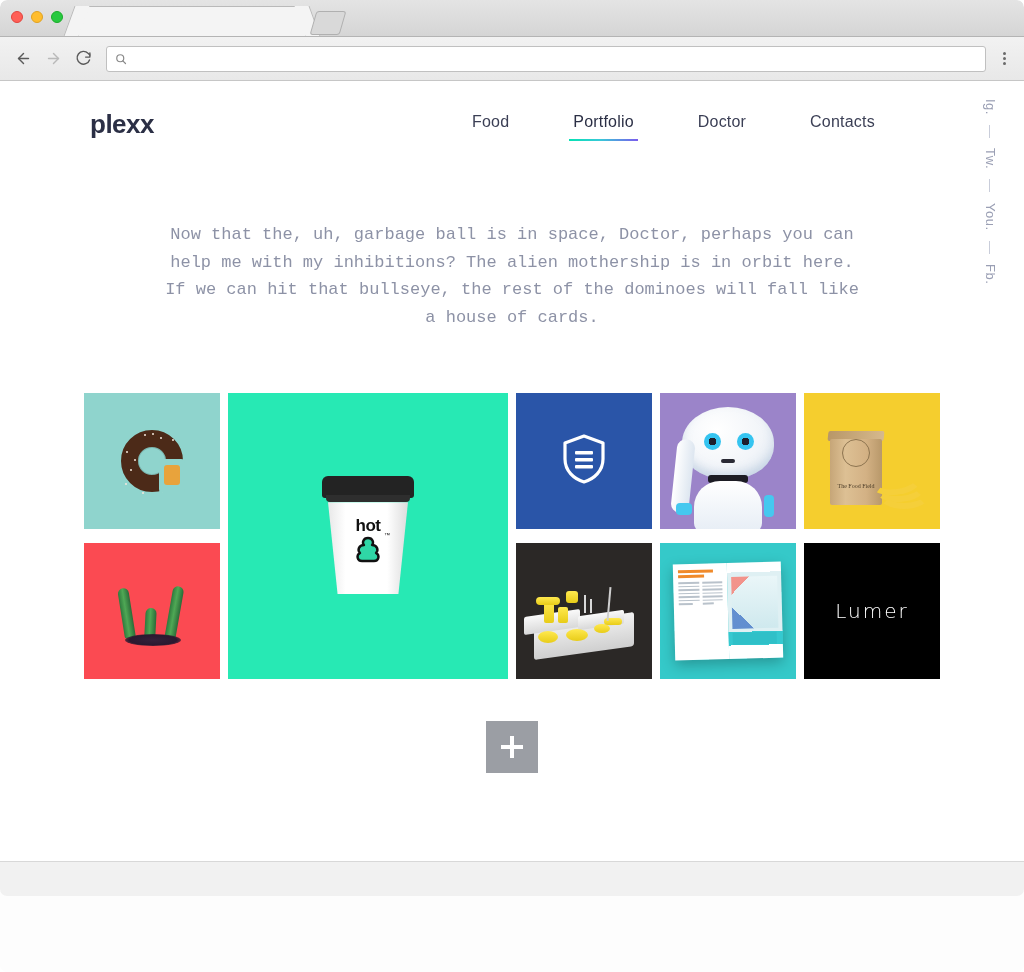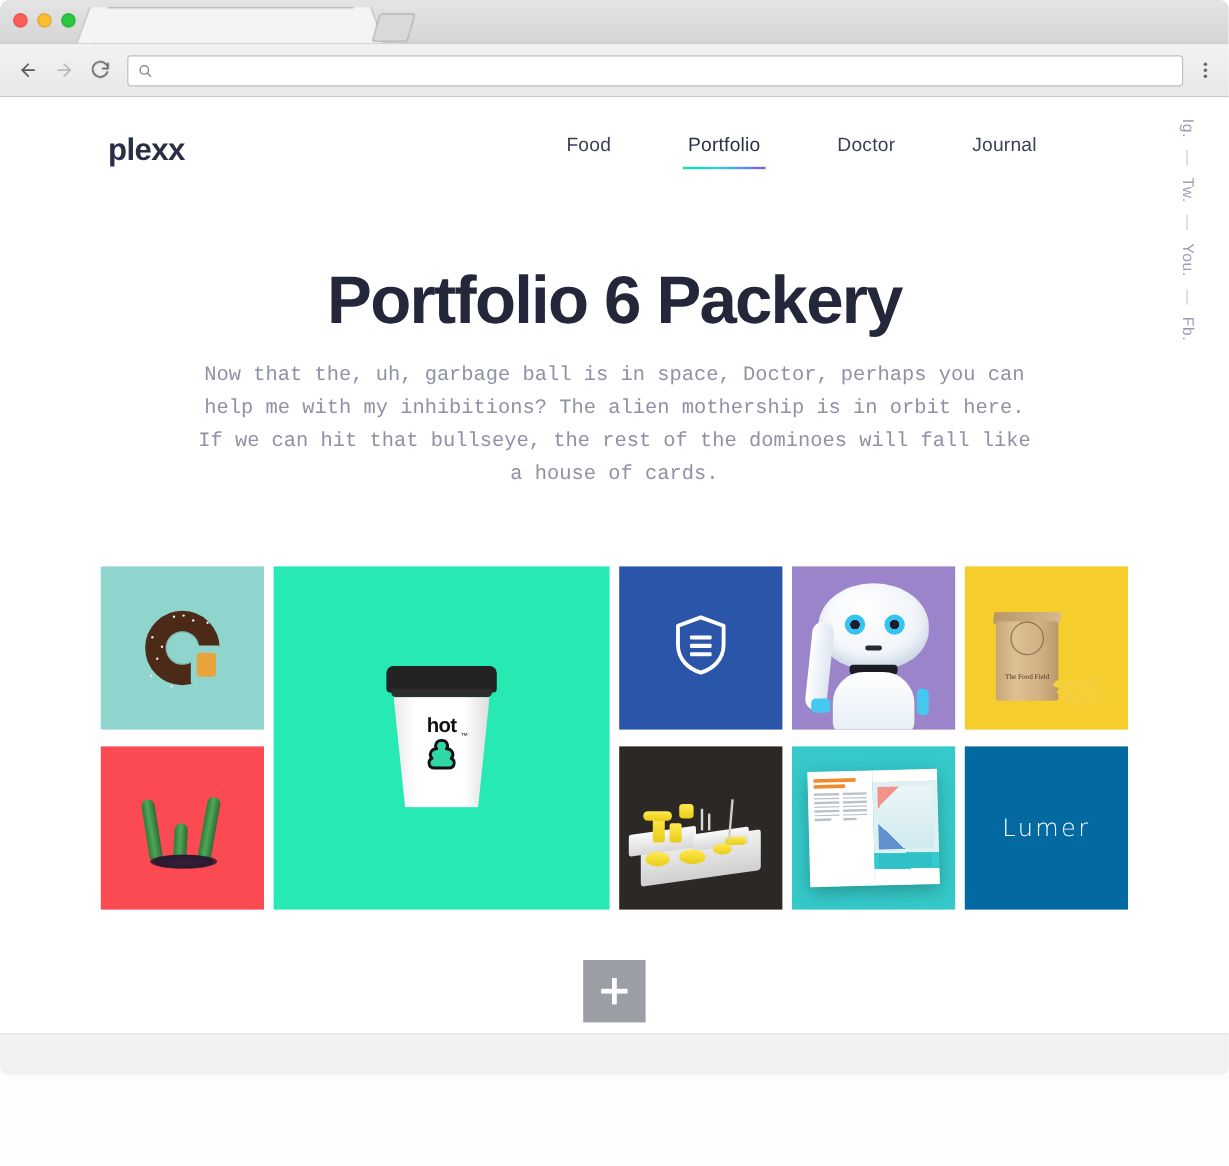--- a/index.html
+++ b/index.html
@@ -591,37 +591,36 @@
           <span>Food</span>
         </div>
         <div class="nav-item active">
           <span>Portfolio</span>
           <span class="nav-underline"></span>
         </div>
         <div class="nav-item">
           <span>Doctor</span>
         </div>
         <div class="nav-item">
-          <span>Journal</span>
+          <span>Contacts</span>
         </div>
       </nav>
 
       <div class="social-rail">
         <span class="social-link">Ig.</span>
         <span class="social-sep">—</span>
         <span class="social-link">Tw.</span>
         <span class="social-sep">—</span>
         <span class="social-link">You.</span>
         <span class="social-sep">—</span>
         <span class="social-link">Fb.</span>
       </div>
     </div>
 
     <div class="hero">
-      <h1 class="hero-title">Portfolio 6 Packery</h1>
       <p class="hero-sub">Now that the, uh, garbage ball is in space, Doctor, perhaps you can help me with my inhibitions? The alien mothership is in orbit here. If we can hit that bullseye, the rest of the dominoes will fall like a house of cards.</p>
     </div>
 
     <div class="gallery">
 
       <div class="tile tile-s t1" style="background:#8fd4cd">
         <div class="donut-wrap">
           <div class="donut">
             <div class="donut-bite"></div>
             <span class="sprinkle" style="left:-12px;top:4px"></span>
@@ -740,21 +739,21 @@
               </div>
             </div>
           </div>
           <div class="mag-page right">
             <div class="mag-iso"></div>
             <div class="mag-capt"></div>
           </div>
         </div>
       </div>
 
-      <div class="tile tile-s t9" style="background:#0369a1">
+      <div class="tile tile-s t9" style="background:#000000">
         <div class="lumer">Lumer</div>
       </div>
     </div>
 
     <div class="load-more-wrap">
       <button class="load-more" aria-label="Load more">
         <span class="plus"></span>
       </button>
     </div>
   </div>

